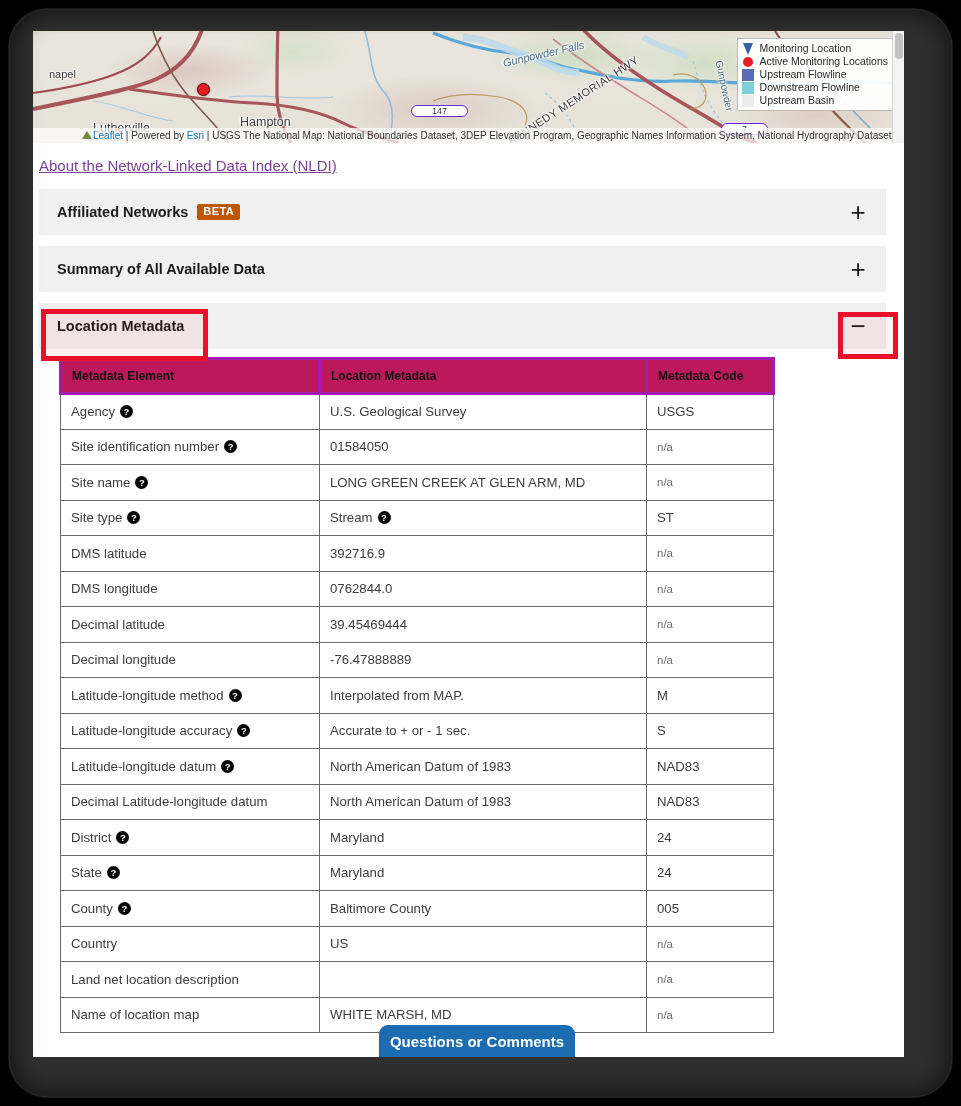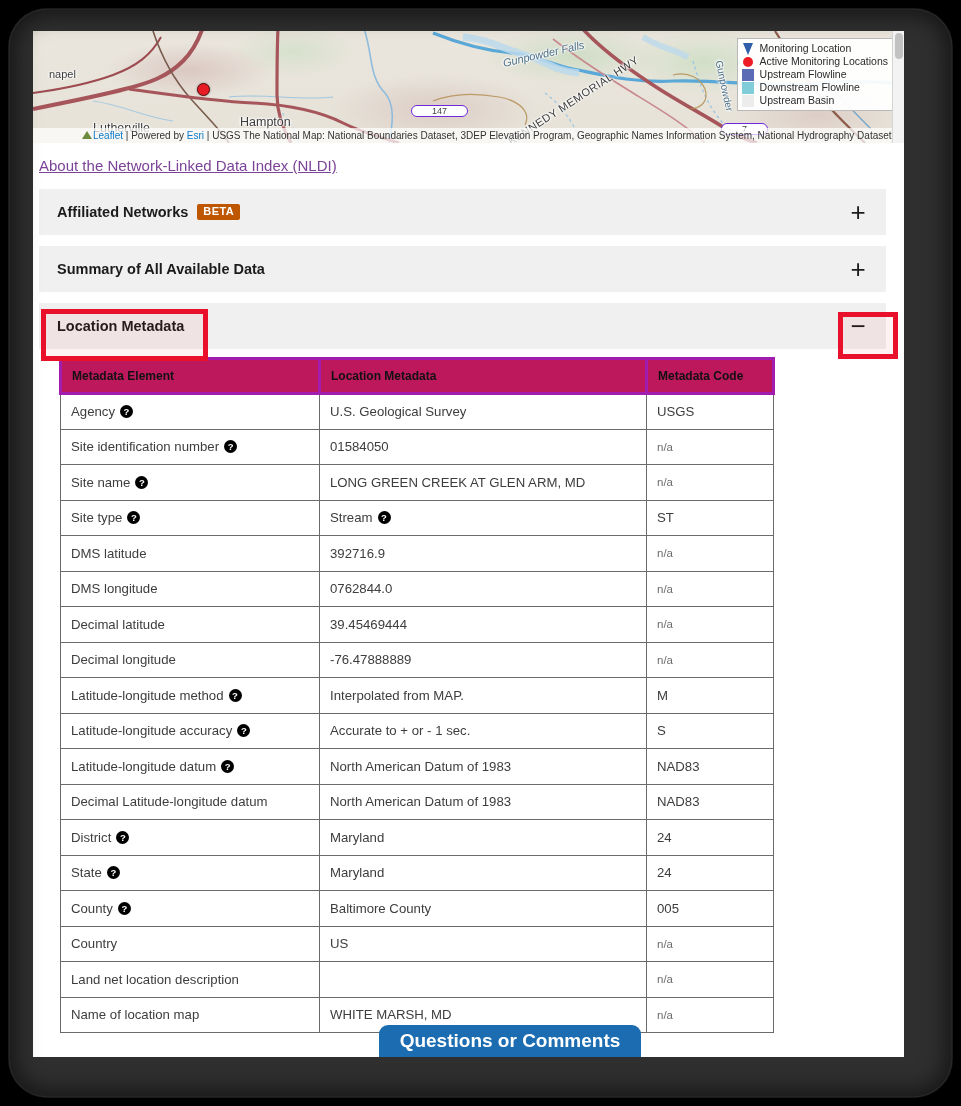--- a/index.html
+++ b/index.html
@@ -266,25 +266,25 @@
     vertical-align: 1px;
     margin-left: 5px;
     font-family: "Liberation Sans", sans-serif;
   }
 
   
   #feedback-button {
     position: absolute;
     left: 346px;
     bottom: 0;
-    width: 262px;
+    width: 196px;
     height: 32px;
     background: #1b6cb0;
     color: #ffffff;
-    font-size: 19px;
+    font-size: 15px;
     font-weight: bold;
     border-radius: 9px 9px 0 0;
     display: flex;
     align-items: center;
     justify-content: center;
     z-index: 30;
     font-family: "Liberation Sans", sans-serif;
   }
 </style>
 </head>

